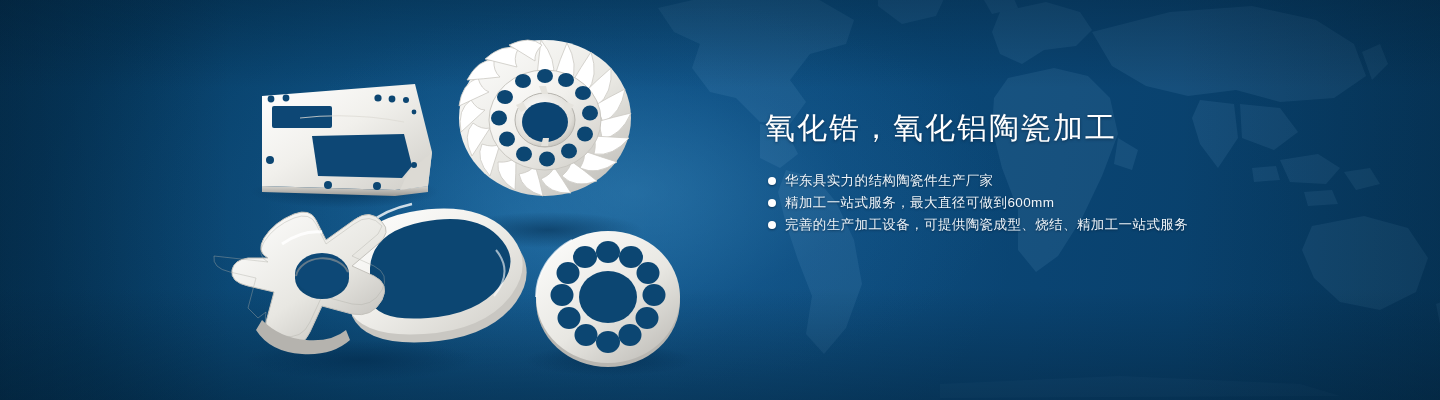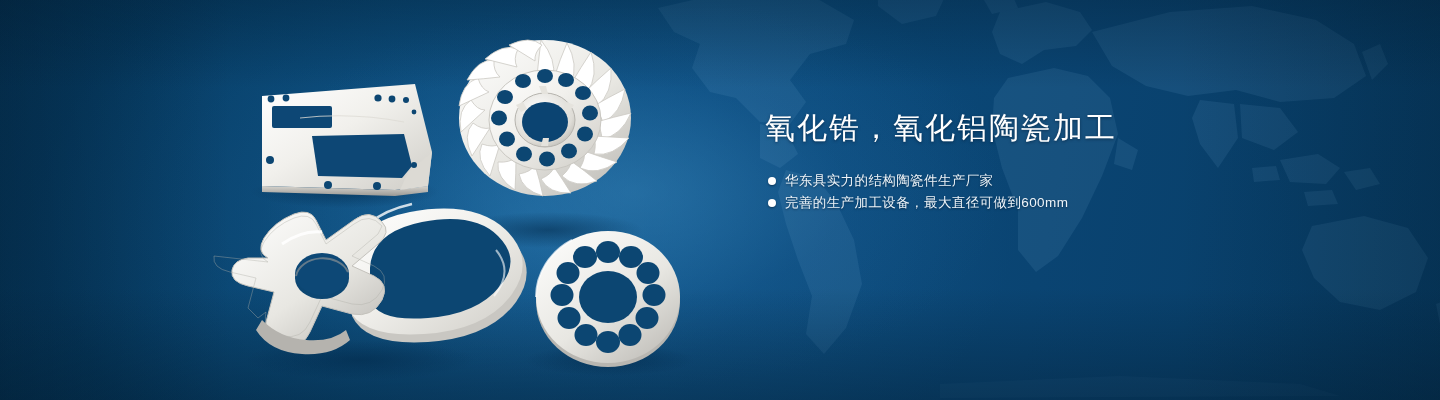--- a/index.html
+++ b/index.html
@@ -301,18 +301,22 @@
 
   <div class="copy">
     <div class="headline">氧化锆，氧化铝陶瓷加工</div>
     <ul class="bullets">
       <li class="bullet">
         <span class="dot"></span>
         <span class="btext">华东具实力的结构陶瓷件生产厂家</span>
       </li>
       <li class="bullet">
         <span class="dot"></span>
-        <span class="btext">完善的生产加工设备，最大直径可做到600mm</span>
+        <span class="btext">精加工一站式服务，最大直径可做到600mm</span>
+      </li>
+      <li class="bullet">
+        <span class="dot"></span>
+        <span class="btext">完善的生产加工设备，可提供陶瓷成型、烧结、精加工一站式服务</span>
       </li>
     </ul>
   </div>
 
 </div>
 
 </body></html>

